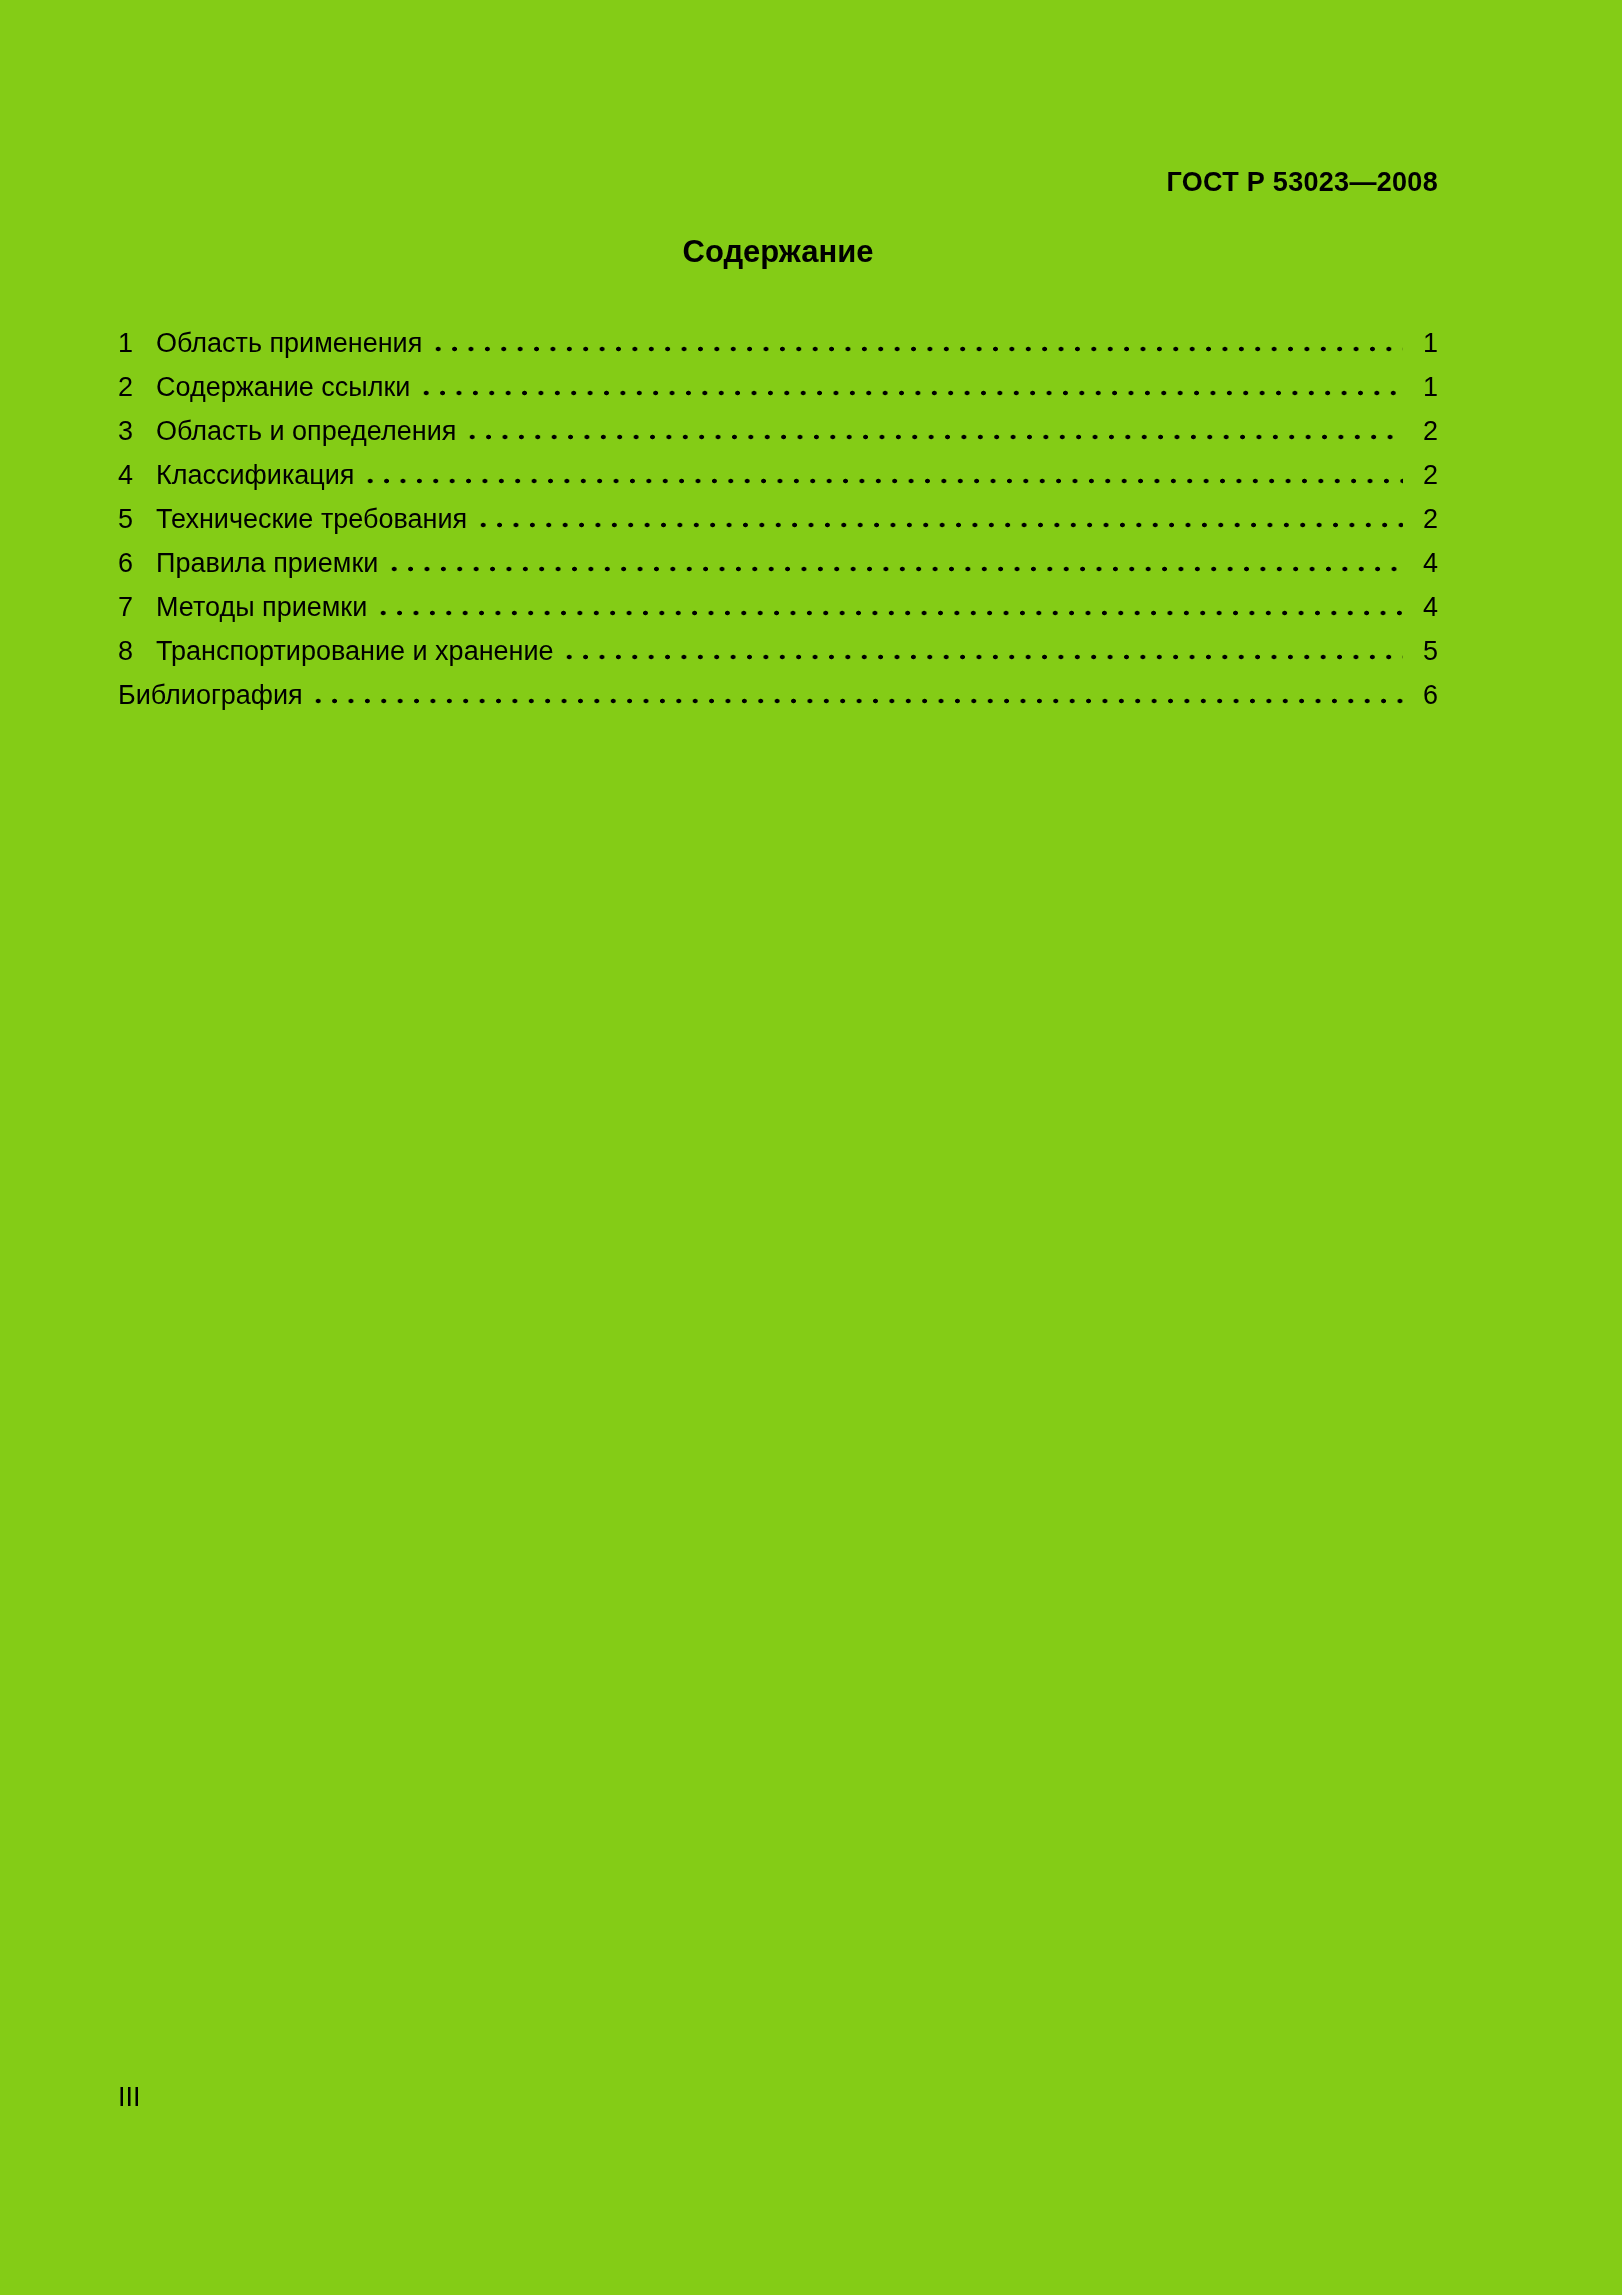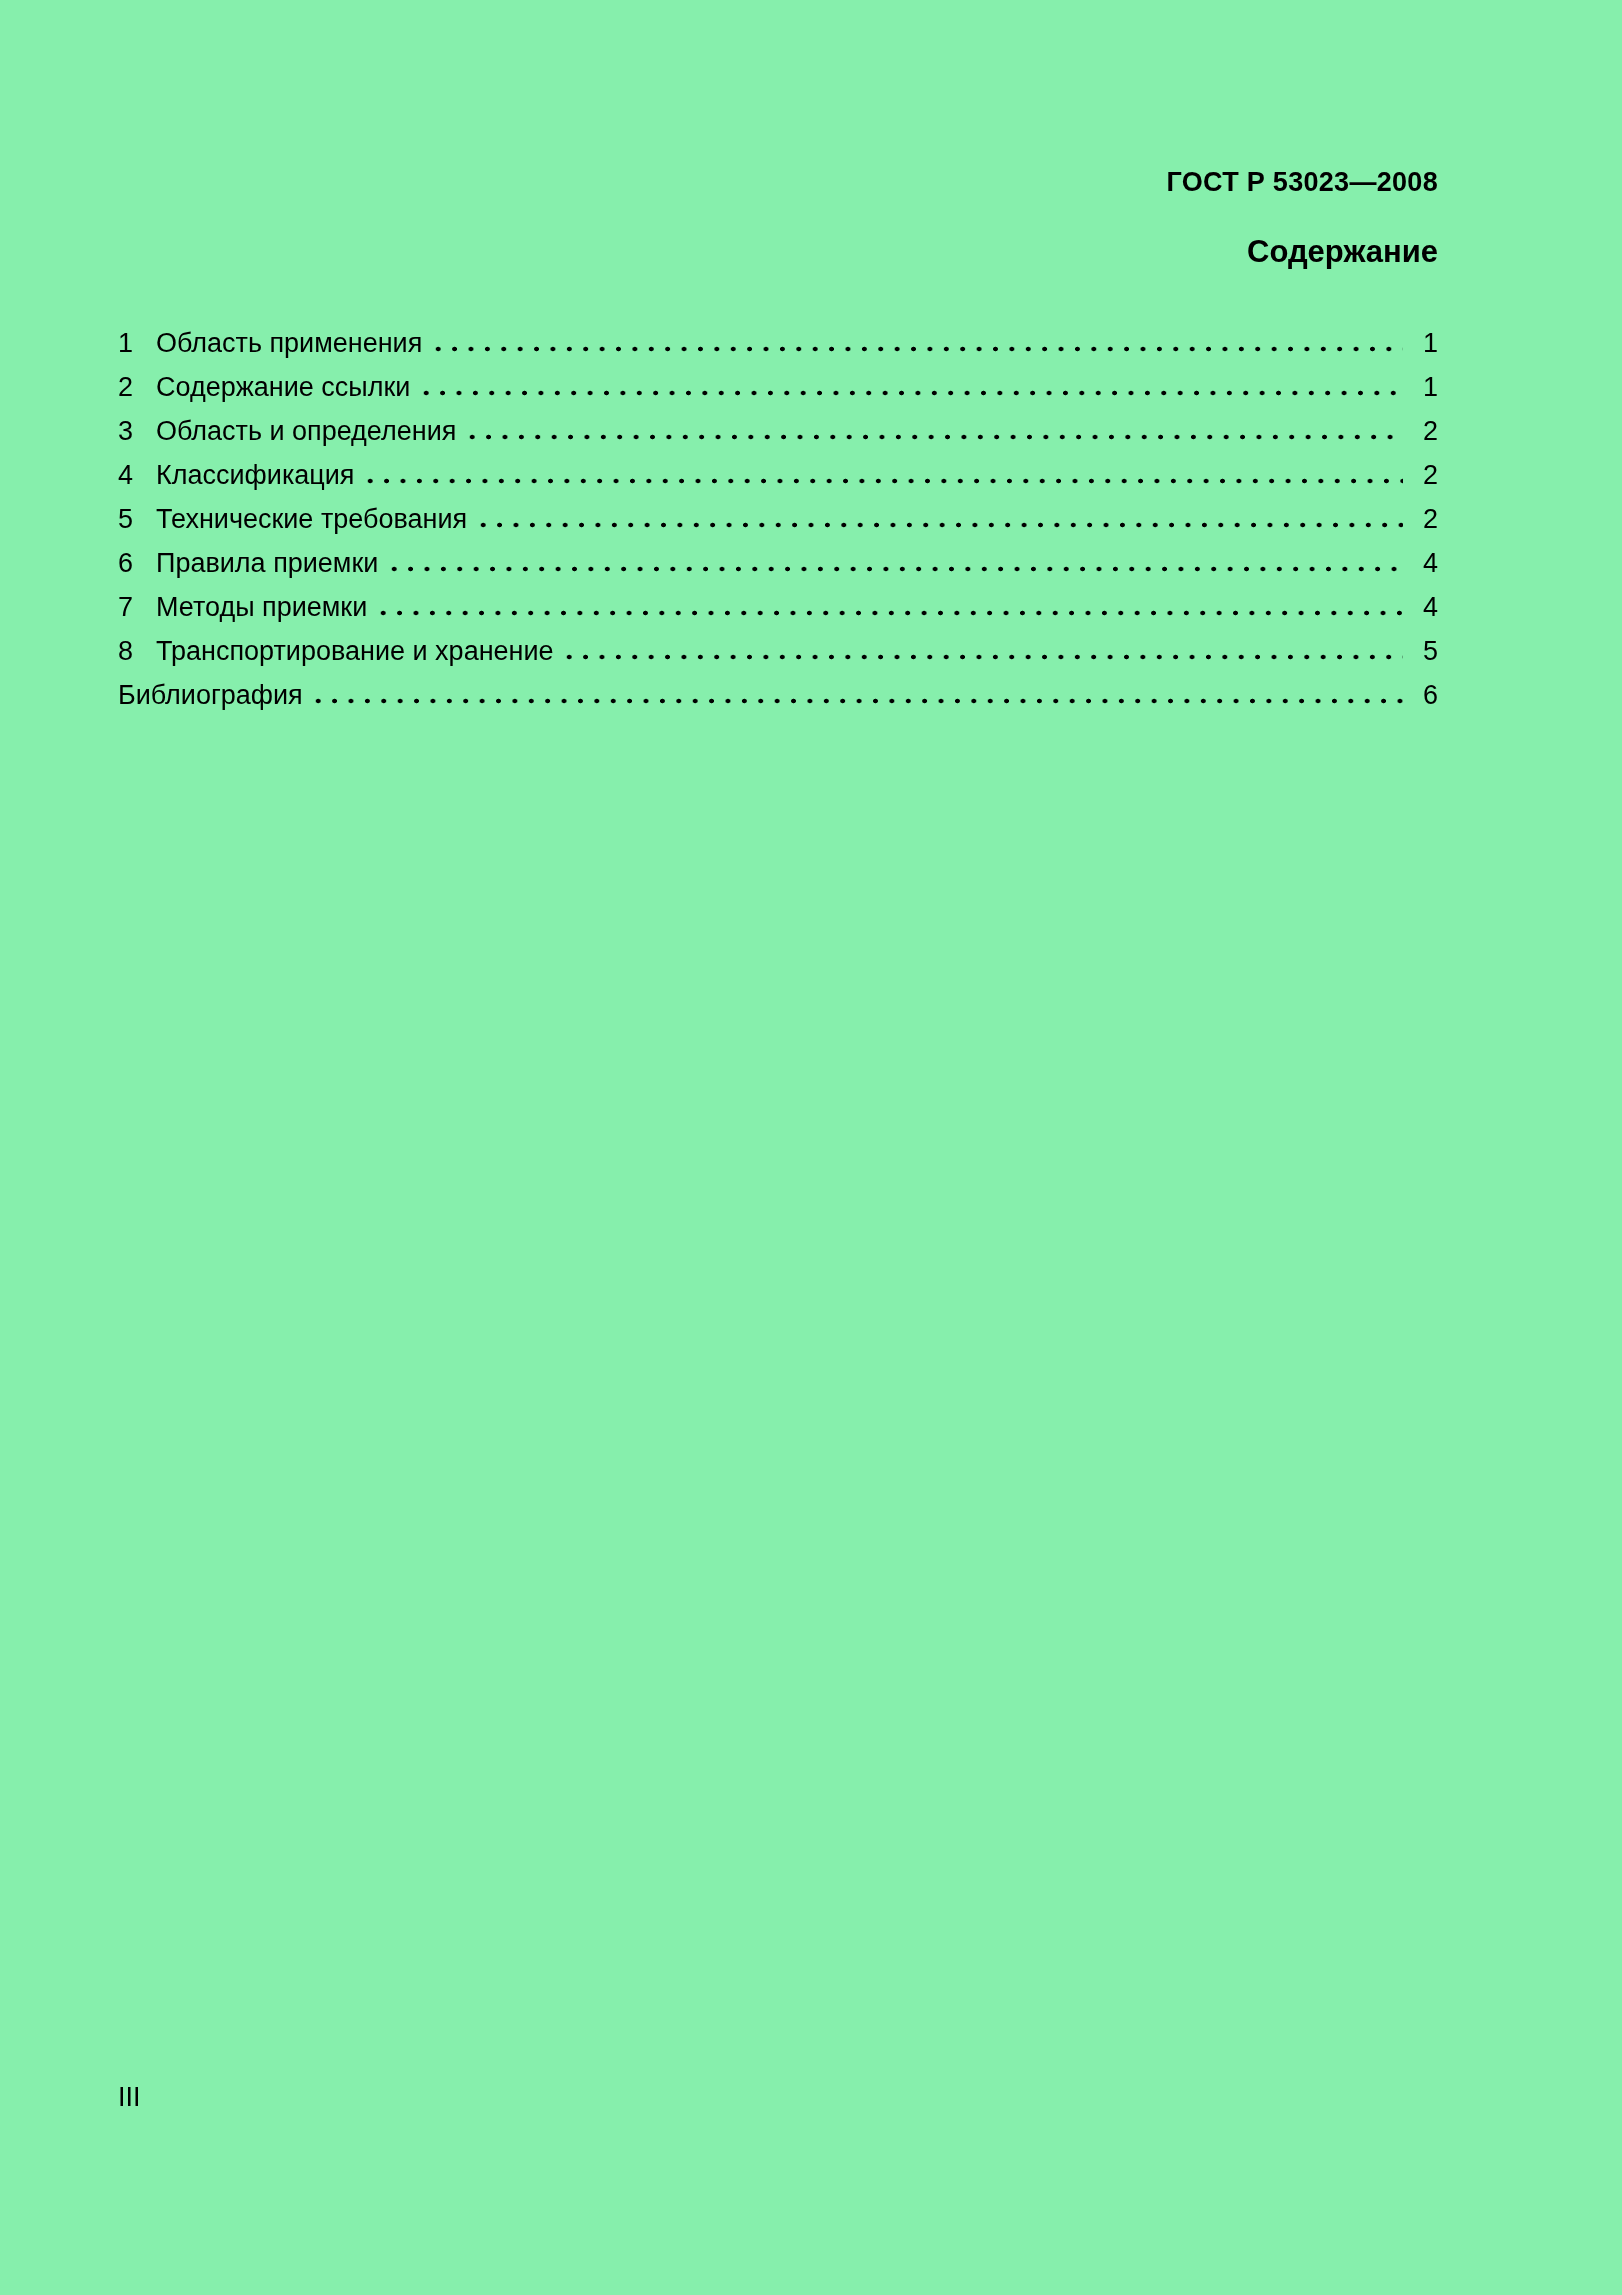--- a/index.html
+++ b/index.html
@@ -7,39 +7,39 @@
     width: 1623px;
     height: 2295px;
     background: #ffffff;
     color: #000000;
     font-family: "Liberation Sans", sans-serif;
   }
   .page {
     position: relative;
     width: 1623px;
     height: 2295px;
-    background: #86efac;
+    background: #84cc16;
     overflow: hidden;
   }
   .doc-header {
     position: absolute;
     top: 167px;
     left: 118px;
     right: 185px;
     text-align: right;
     font-size: 27px;
     font-weight: bold;
     letter-spacing: 0.3px;
   }
   .doc-title {
     position: absolute;
     top: 234px;
     left: 118px;
     right: 185px;
-    text-align: right;
+    text-align: center;
     font-size: 31px;
     font-weight: bold;
   }
   .toc {
     position: absolute;
     top: 296px;
     left: 118px;
     right: 185px;
   }
   .toc-row {

